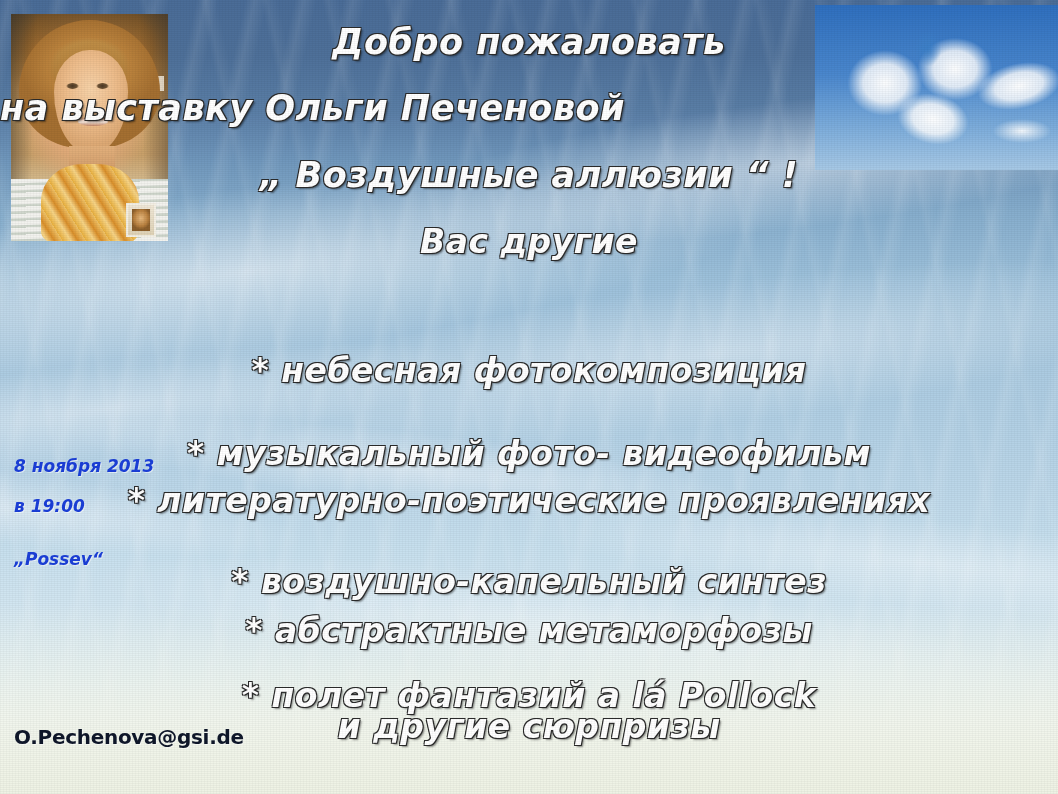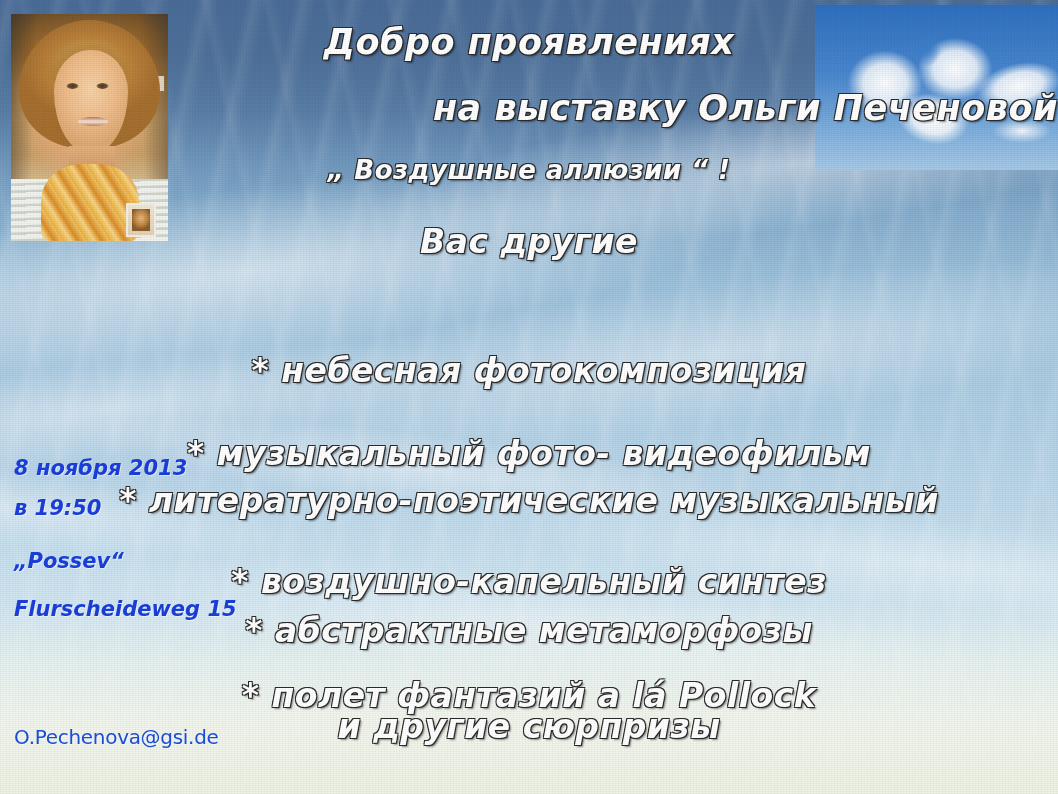--- a/index.html
+++ b/index.html
@@ -180,43 +180,43 @@
     position:absolute;
     color:#1b3fd8;
     font-family:"DejaVu Sans", sans-serif;
     font-weight:700;
     white-space:nowrap;
     text-shadow:1px 1px 0 rgba(255,255,255,.55);
   }
   .blue-line.slant{font-style:italic;}
 
   .title-1{left:0;right:0;text-align:center;top:22px;font-size:35px;}
-  .title-2{left:0;right:0;text-align:right;top:88px;font-size:35px;}
-  .title-3{left:0;right:0;text-align:center;top:155px;font-size:26px;}
+  .title-2{left:0;right:0;text-align:left;top:88px;font-size:35px;}
+  .title-3{left:0;right:0;text-align:center;top:155px;font-size:35px;}
 
   .lead-1{left:0;right:0;text-align:center;top:222px;font-size:33px;}
   .lead-2{left:0;right:0;text-align:center;top:285px;font-size:33px;}
 
   .bullet{left:0;right:0;text-align:center;font-size:33px;}
   .b1{top:351px;}
   .b2{top:434px;}
   .b3{top:481px;}
   .b4{top:562px;}
   .b5{top:611px;}
   .b6{top:676px;}
   .b7{top:707px;}
 
-  .info{left:14px;font-size:21px;}
+  .info{left:14px;font-size:17px;}
   .info-1{top:456px;}
   .info-2{top:496px;}
   .info-3{top:549px;}
   .info-4{top:597px;}
   .info-5{top:645px;}
   .email{left:14px;top:725px;font-size:20px;letter-spacing:-.3px;}
-  .email.blue-line{font-style:normal;font-weight:400;color:#1d4ed8;}
+  .email.blue-line{font-style:normal;font-weight:700;color:#0f172a;}
 
   .grain{
     position:absolute;inset:0;pointer-events:none;opacity:.13;
     background-image:
       repeating-linear-gradient(0deg, rgba(0,0,0,.25) 0 1px, rgba(255,255,255,0) 1px 2px),
       repeating-linear-gradient(90deg, rgba(0,0,0,.18) 0 1px, rgba(255,255,255,0) 1px 3px);
   }
 </style>
 </head>
 <body>
@@ -248,34 +248,33 @@
 
   <div class="photo" id="cloudpic">
     <div class="h1"></div>
     <div class="h2"></div>
     <div class="notch"></div>
     <div class="tail"></div>
     <div class="wisp"></div>
     <div class="wisp2"></div>
   </div>
 
-  <div class="white-line title-1">Добро проявлениях</div>
+  <div class="white-line title-1">Добро пожаловать</div>
   <div class="white-line title-2">на выставку Ольги Печеновой</div>
   <div class="white-line title-3">„ Воздушные аллюзии “ !</div>
 
   <div class="white-line lead-1">Вас другие</div>
 
   <div class="white-line bullet b1">* небесная фотокомпозиция</div>
   <div class="white-line bullet b2">* музыкальный фото- видеофильм</div>
-  <div class="white-line bullet b3">* литературно-поэтические музыкальный</div>
+  <div class="white-line bullet b3">* литературно-поэтические проявлениях</div>
   <div class="white-line bullet b4">* воздушно-капельный синтез</div>
   <div class="white-line bullet b5">* абстрактные метаморфозы</div>
   <div class="white-line bullet b6">* полет фантазий a lá Pollock</div>
   <div class="white-line bullet b7">и другие сюрпризы</div>
 
   <div class="blue-line slant info info-1">8 ноября 2013</div>
-  <div class="blue-line slant info info-2">в 19:50</div>
+  <div class="blue-line slant info info-2">в 19:00</div>
   <div class="blue-line slant info info-3">„Possev“</div>
-  <div class="blue-line slant info info-4">Flurscheideweg 15</div>
   <div class="blue-line email">O.Pechenova@gsi.de</div>
 
   <div class="grain"></div>
 </div>
 
 </body></html>

